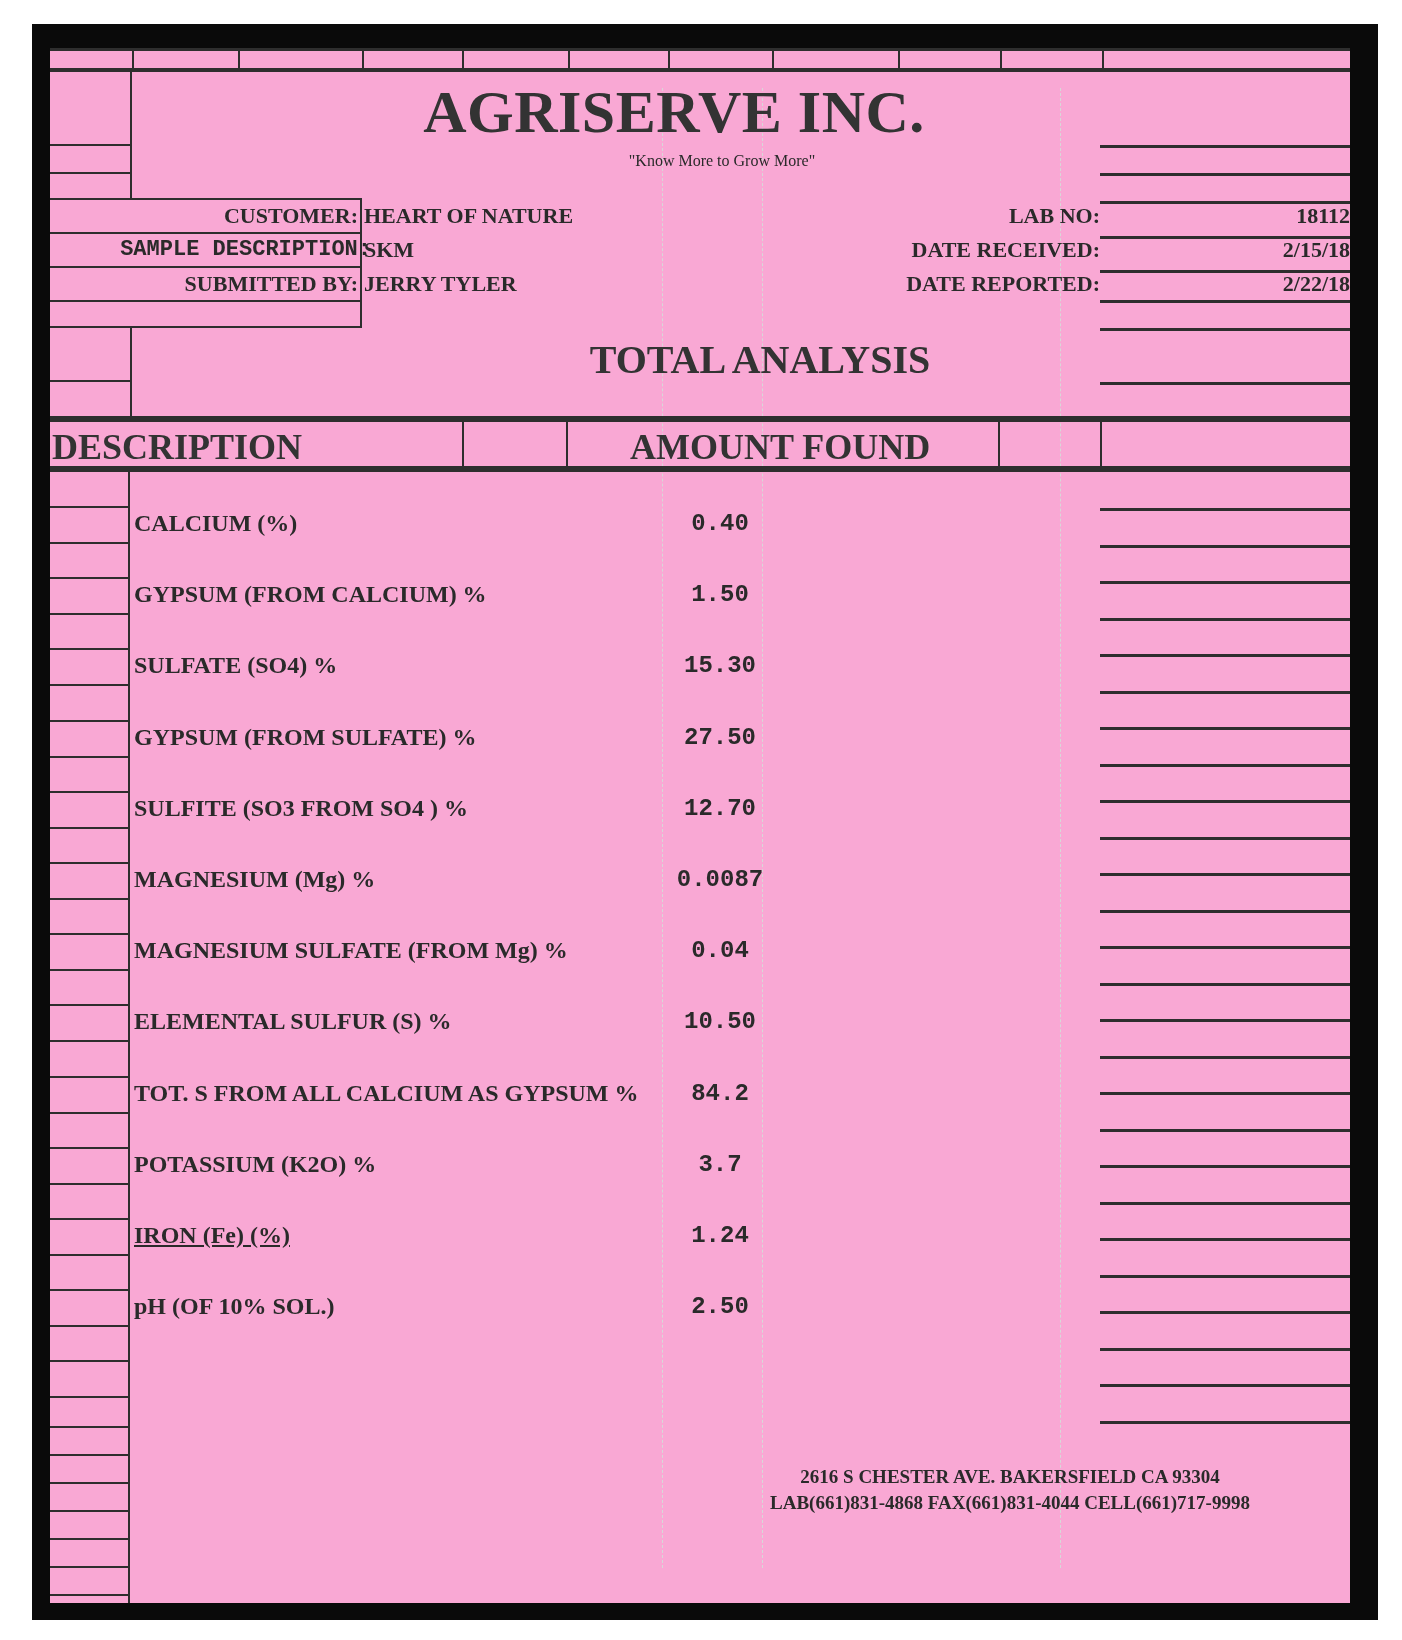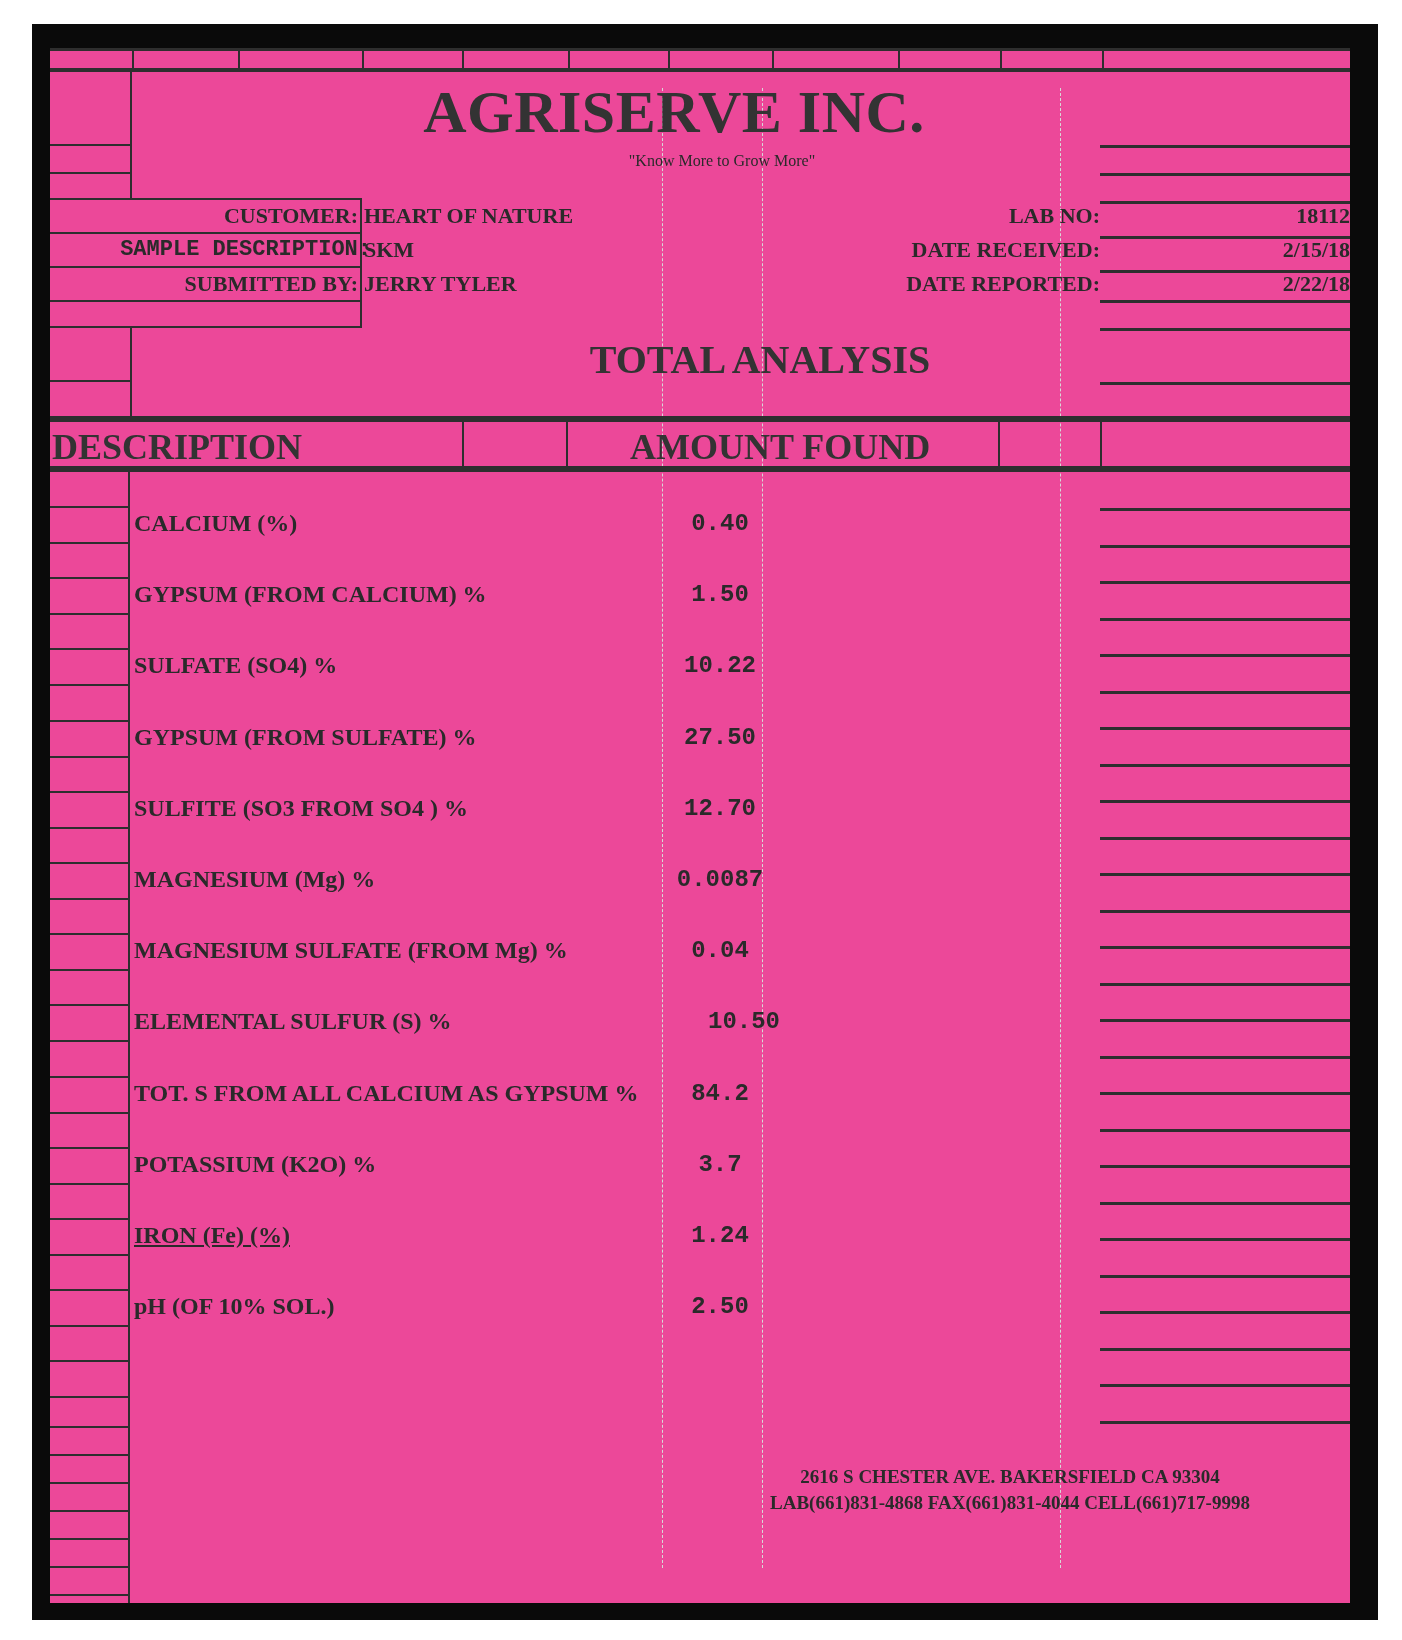--- a/index.html
+++ b/index.html
@@ -1,19 +1,19 @@
 <!DOCTYPE html>
 <html><head>
   <meta charset="utf-8">
   <style>
     html, body { margin: 0; padding: 0; background: #ffffff; }
     body { width: 1402px; height: 1640px; position: relative; overflow: hidden;
            font-family: "Liberation Serif", "DejaVu Serif", serif; color: #2a2a2a; }
     .frame { position: absolute; left: 32px; top: 24px; width: 1346px; height: 1596px; background: #0a0a0a; }
-    .page { position: absolute; left: 50px; top: 48px; width: 1300px; height: 1555px; background: #ec4899; overflow: hidden; }
+    .page { position: absolute; left: 50px; top: 48px; width: 1300px; height: 1555px; background: #f9a8d4; overflow: hidden; }
     .ln { position: absolute; background: #2e2e2e; }
     .h2 { height: 2px; } .h3 { height: 3px; } .h4 { height: 4px; } .h6 { height: 6px; }
     .v2 { width: 2px; }
     .txt { position: absolute; white-space: nowrap; font-weight: bold; }
     .title { font-size: 60px; letter-spacing: 0.5px; color: #333; left: 0; width: 1300px; text-align: center; top: 30px; transform: translateX(-26px); }
     .tagline { font-size: 16px; font-weight: normal; left: 0; width: 1300px; text-align: center; top: 104px; transform: translateX(22px); }
     .lbl { font-size: 22px; }
     .rlbl { text-align: right; }
     .section { font-size: 40px; left: 0; width: 1300px; text-align: center; top: 288px; transform: translateX(60px); color: #333; }
     .colhead { font-size: 36px; color: #333; top: 378px; }
@@ -165,41 +165,41 @@
       <div>
         <div class="txt rowlbl" style="top: 462px;">CALCIUM  (%)</div>
         <div class="txt rowval" style="top: 462px;">0.40</div>
       </div>
       <div>
         <div class="txt rowlbl" style="top: 533.2px;">GYPSUM (FROM CALCIUM) %</div>
         <div class="txt rowval" style="top: 533.2px;">1.50</div>
       </div>
       <div>
         <div class="txt rowlbl" style="top: 604.4px;">SULFATE (SO4) %</div>
-        <div class="txt rowval" style="top: 604.4px;">10.22</div>
+        <div class="txt rowval" style="top: 604.4px;">15.30</div>
       </div>
       <div>
         <div class="txt rowlbl" style="top: 675.6px;">GYPSUM (FROM SULFATE) %</div>
         <div class="txt rowval" style="top: 675.6px;">27.50</div>
       </div>
       <div>
         <div class="txt rowlbl" style="top: 746.8px;">SULFITE (SO3 FROM SO4 ) %</div>
         <div class="txt rowval" style="top: 746.8px;">12.70</div>
       </div>
       <div>
         <div class="txt rowlbl" style="top: 818px;">MAGNESIUM (Mg) %</div>
         <div class="txt rowval" style="top: 818px;">0.0087</div>
       </div>
       <div>
         <div class="txt rowlbl" style="top: 889.2px;">MAGNESIUM SULFATE (FROM Mg) %</div>
         <div class="txt rowval" style="top: 889.2px;">0.04</div>
       </div>
       <div>
         <div class="txt rowlbl" style="top: 960.4px;">ELEMENTAL SULFUR (S) %</div>
-        <div class="txt rowval" style="top: 960.4px; text-align: right;">10.50</div>
+        <div class="txt rowval" style="top: 960.4px;">10.50</div>
       </div>
       <div>
         <div class="txt rowlbl" style="top: 1031.6px;">TOT. S FROM ALL CALCIUM AS GYPSUM %</div>
         <div class="txt rowval" style="top: 1031.6px;">84.2</div>
       </div>
       <div>
         <div class="txt rowlbl" style="top: 1102.8px;">POTASSIUM  (K2O) %</div>
         <div class="txt rowval" style="top: 1102.8px;">3.7</div>
       </div>
       <div>

